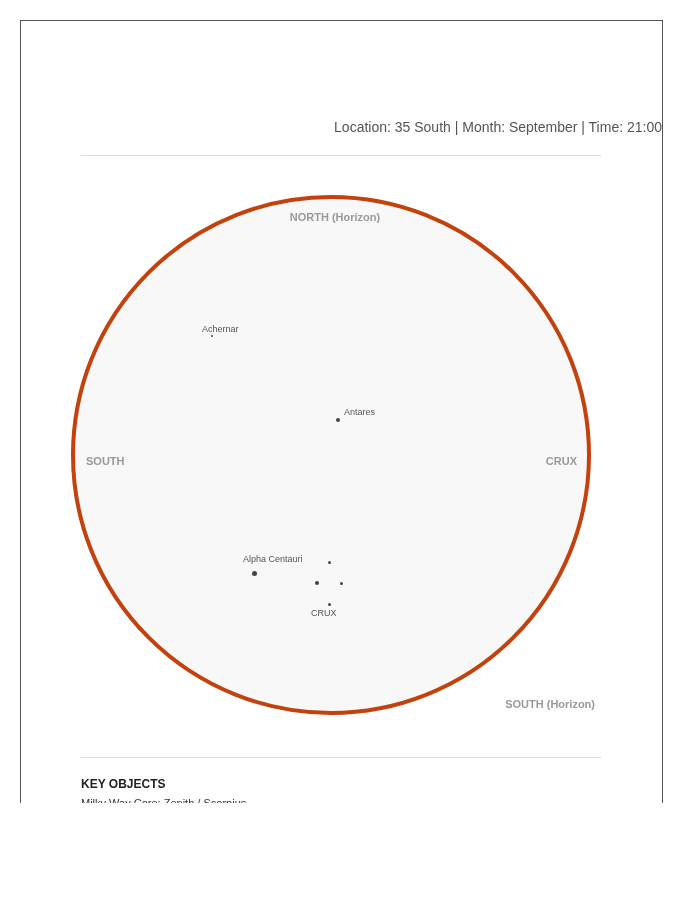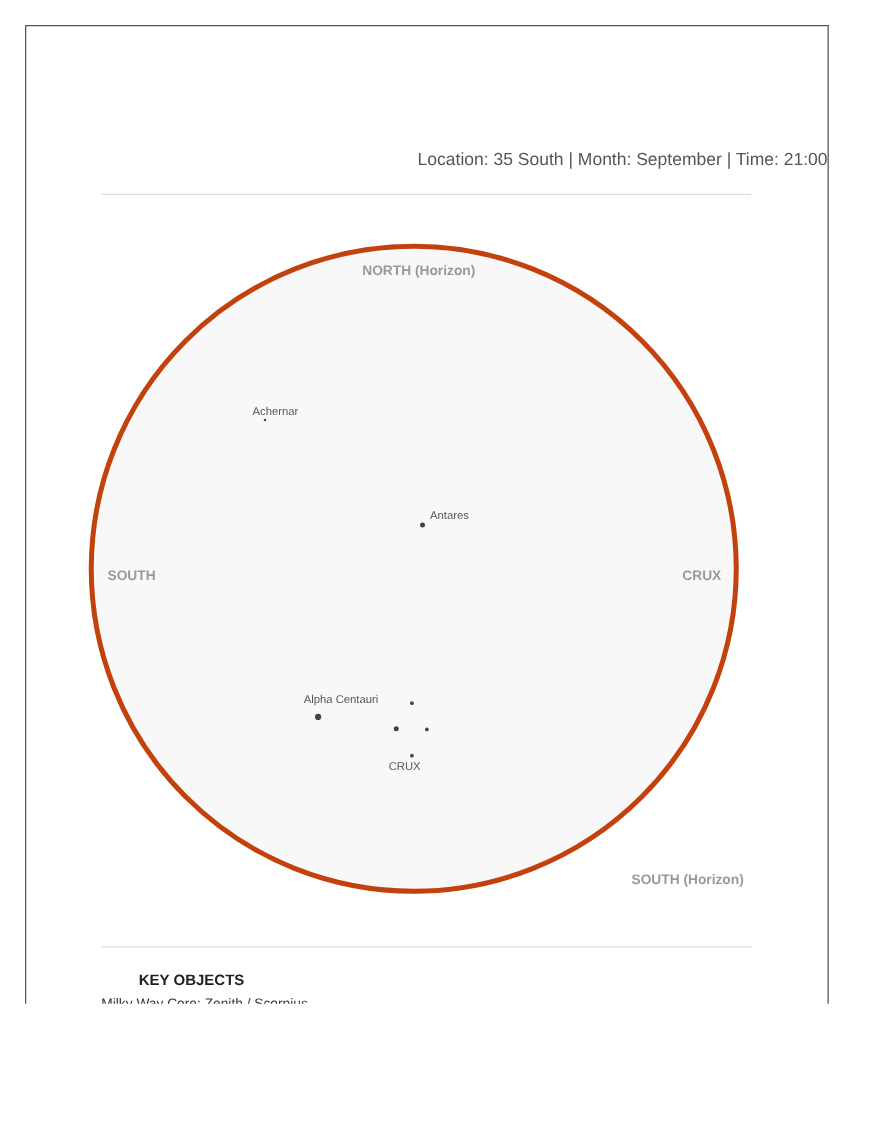--- a/index.html
+++ b/index.html
@@ -6,21 +6,21 @@
 body{width:700px;height:900px;position:relative;overflow:hidden;font-family:"Liberation Sans",sans-serif;}
 .sheet{position:absolute;left:20px;top:20px;width:641px;height:782px;border:1px solid #555;border-bottom:none;overflow:hidden;background:#fff;}
 .title{position:absolute;left:0;width:641px;top:58px;text-align:center;font-size:27px;letter-spacing:2px;color:#111;}
 .subtitle{position:absolute;left:0;width:641px;top:98px;text-align:right;font-size:14px;color:#555;}
 .rule{position:absolute;left:60px;width:520px;height:1px;background:#ddd;}
 .sky{position:absolute;left:50px;top:174px;width:520px;height:520px;border-radius:50%;border:4px solid #c2410c;background:#f8f8f8;box-sizing:border-box;}
 .dir{position:absolute;font-size:11px;font-weight:bold;color:#999;}
 .star{position:absolute;border-radius:50%;background:#444;}
 .lbl{position:absolute;font-size:9px;color:#555;white-space:nowrap;}
 .section{position:absolute;top:756px;width:260px;}
-.sec-title{font-size:12px;font-weight:bold;color:#222;margin-left:30px;}
+.sec-title{font-size:12px;font-weight:bold;color:#222;}
 .sec-body{font-size:11px;color:#333;margin-top:6px;white-space:nowrap;}
 </style>
 </head>
 <body>
 
 <div class="sheet">
   <div class="subtitle">Location: 35 South | Month: September | Time: 21:00</div>
   <div class="rule" style="top:134px"></div>
 
   <div class="sky">

